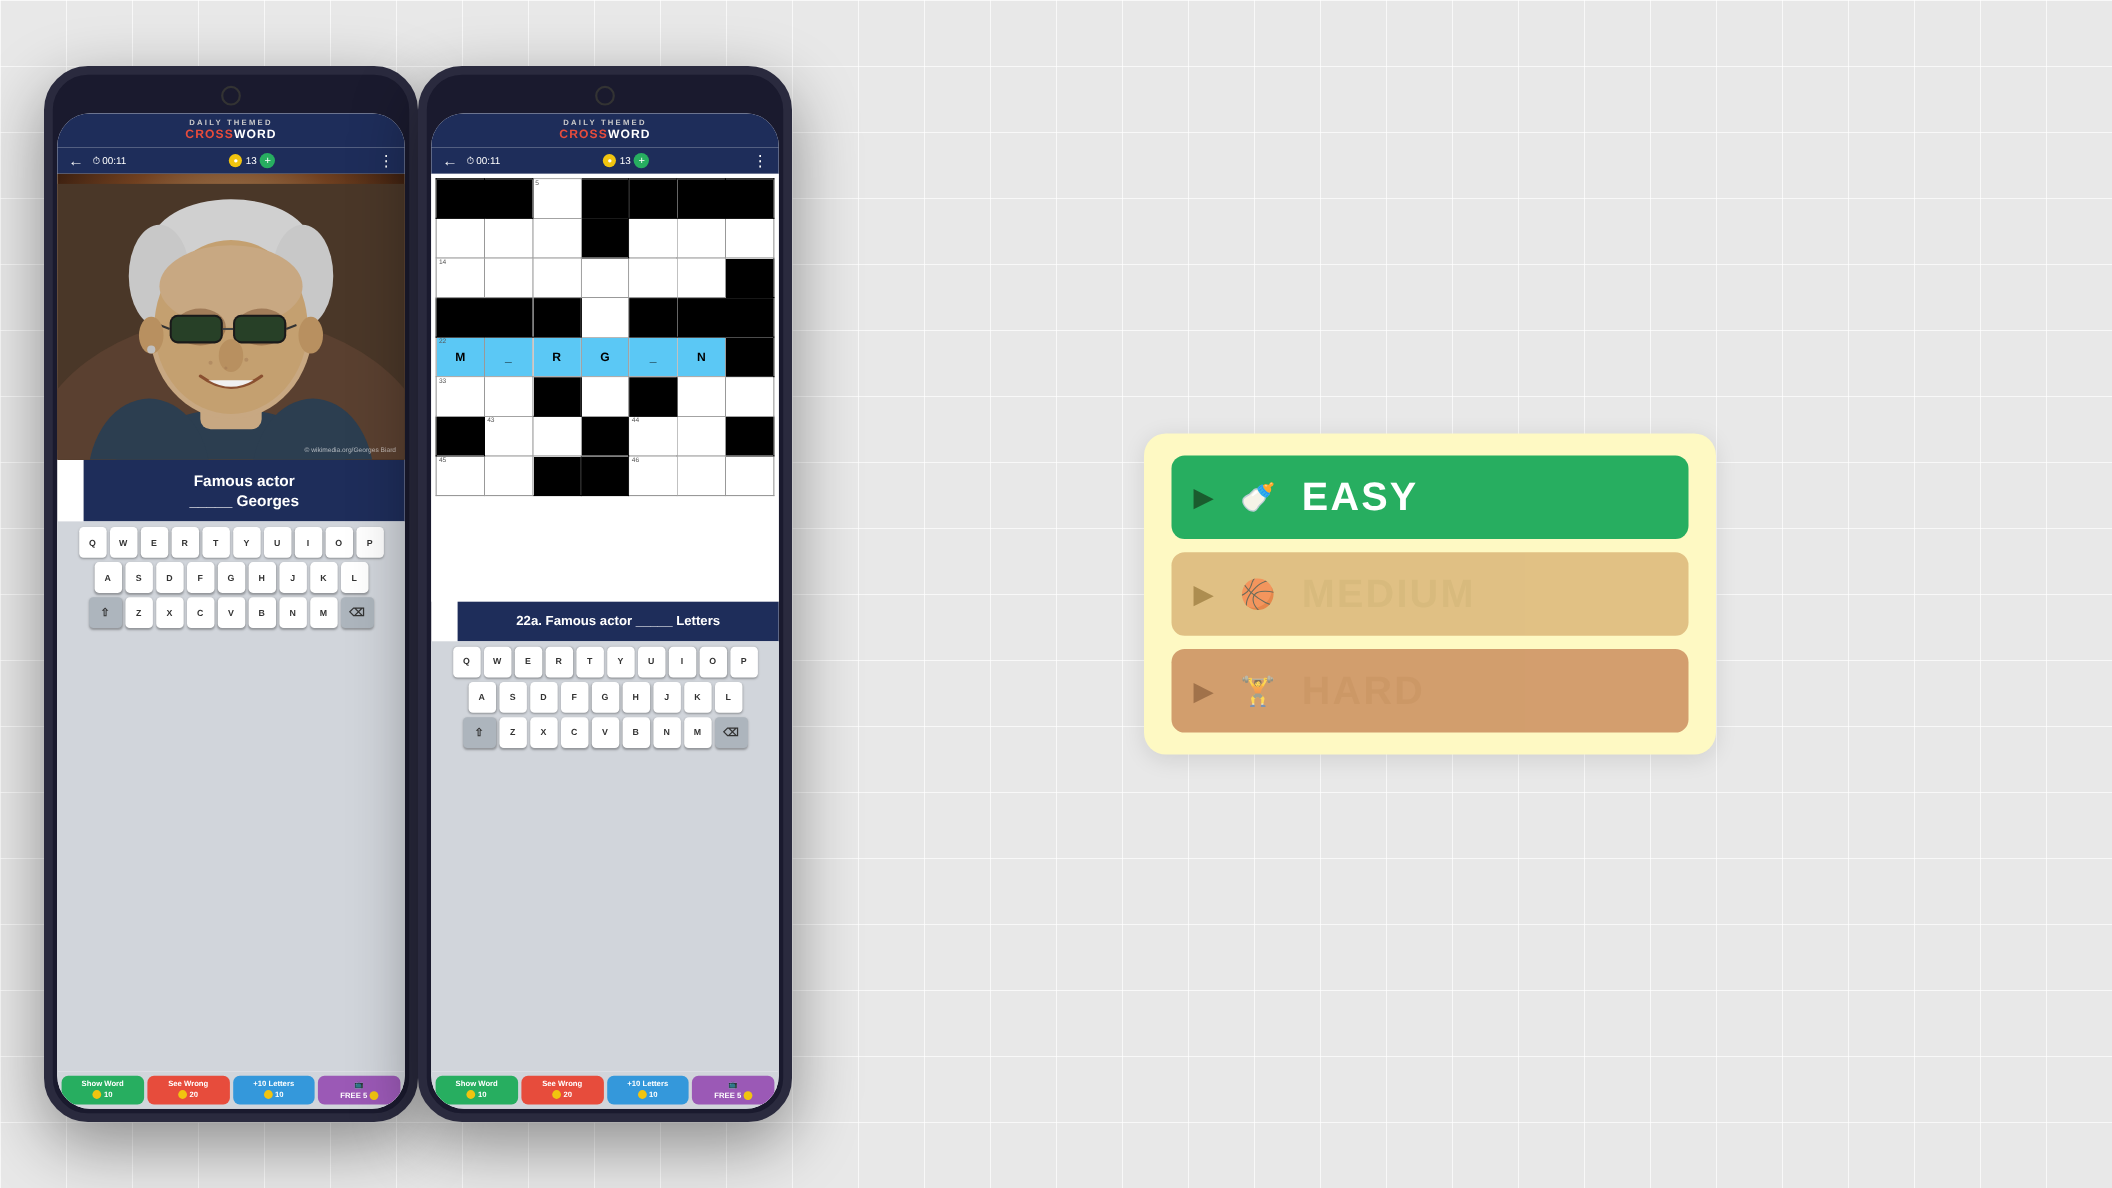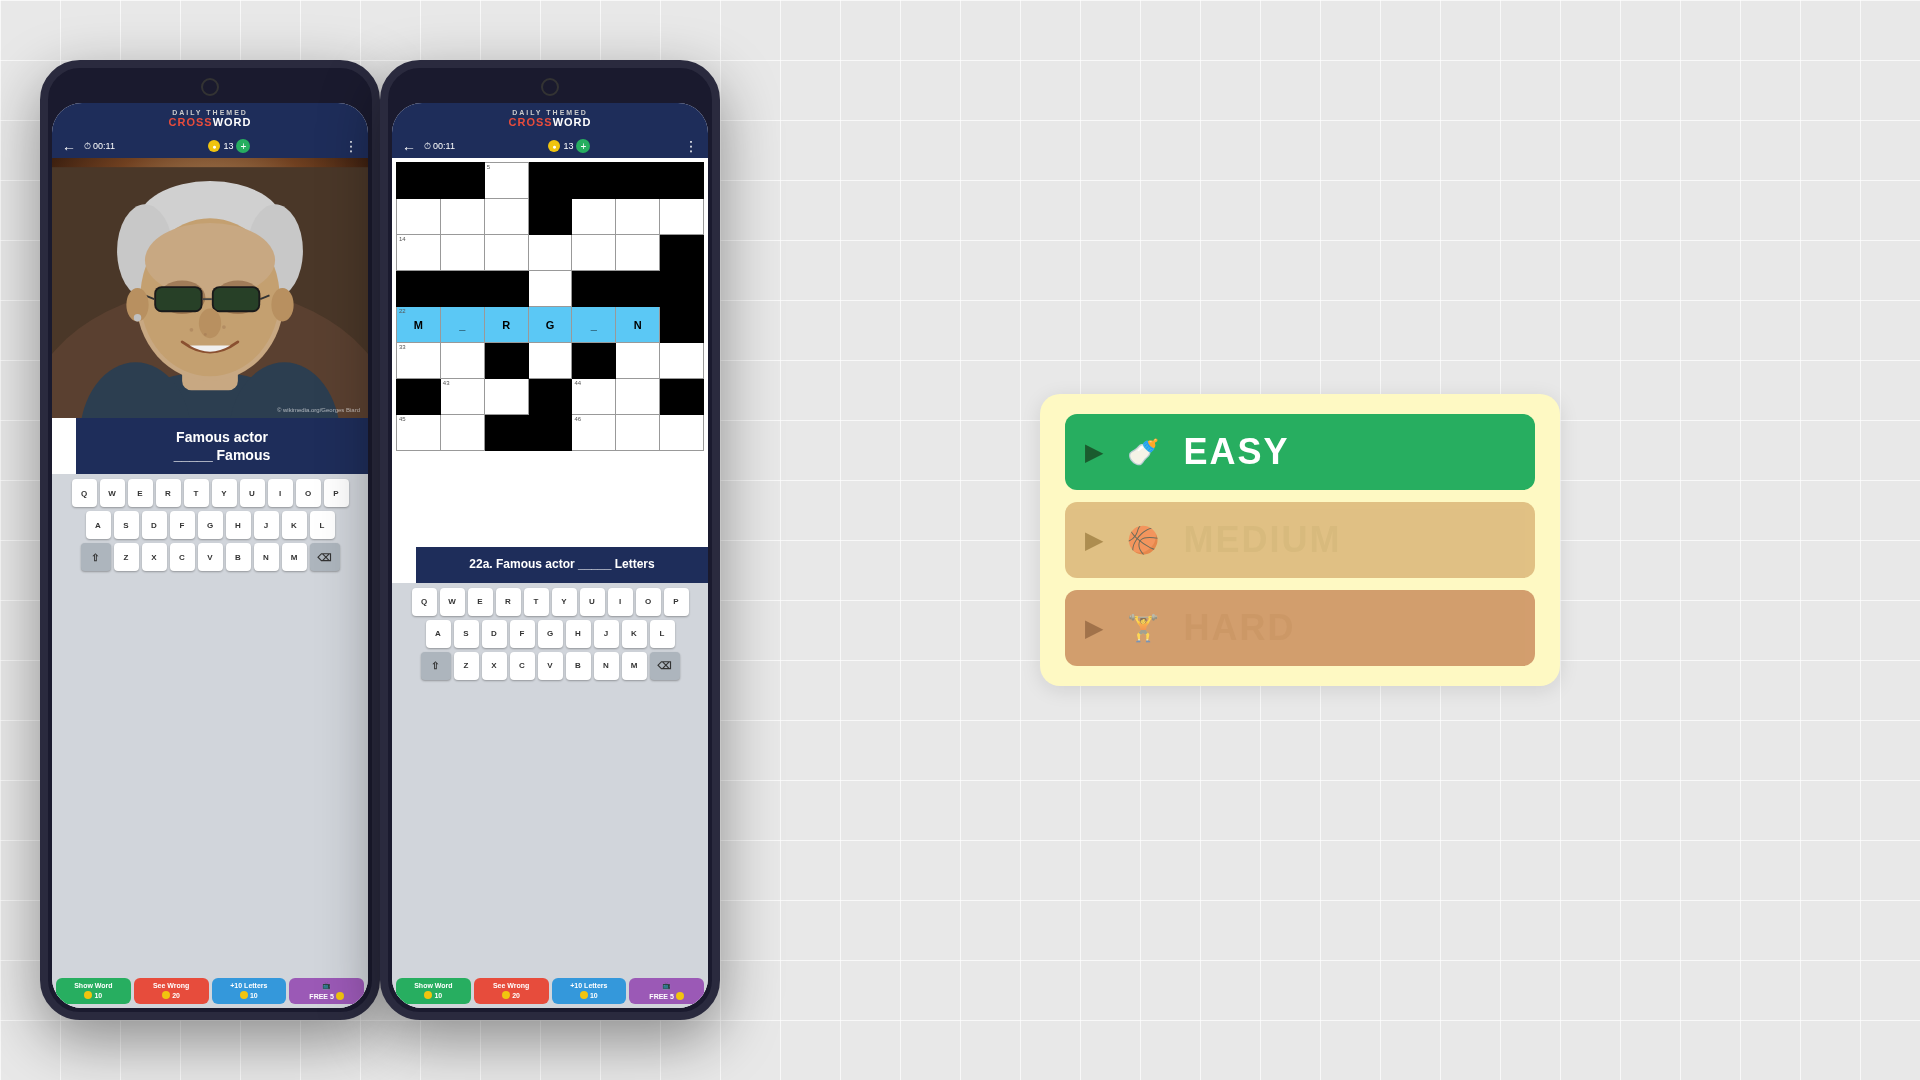--- a/index.html
+++ b/index.html
@@ -456,21 +456,21 @@
             <circle cx="150" cy="175" r="2" fill="#9a7050" opacity="0.4"></circle>
             <circle cx="185" cy="172" r="2" fill="#9a7050" opacity="0.4"></circle>
             <circle cx="165" cy="180" r="1.5" fill="#9a7050" opacity="0.4"></circle>
           </svg>
         </div>
         <div class="photo-credit">© wikimedia.org/Georges Biard</div>
       </div>
 
       <div class="clue-text">
         <span>Famous actor</span><br>
-        <span>_____ Famous</span>
+        <span>_____ Georges</span>
       </div>
 
       <div class="keyboard">
         <div class="keyboard-row">
           <div class="key">Q</div>
           <div class="key">W</div>
           <div class="key">E</div>
           <div class="key">R</div>
           <div class="key">T</div>
           <div class="key">Y</div>

